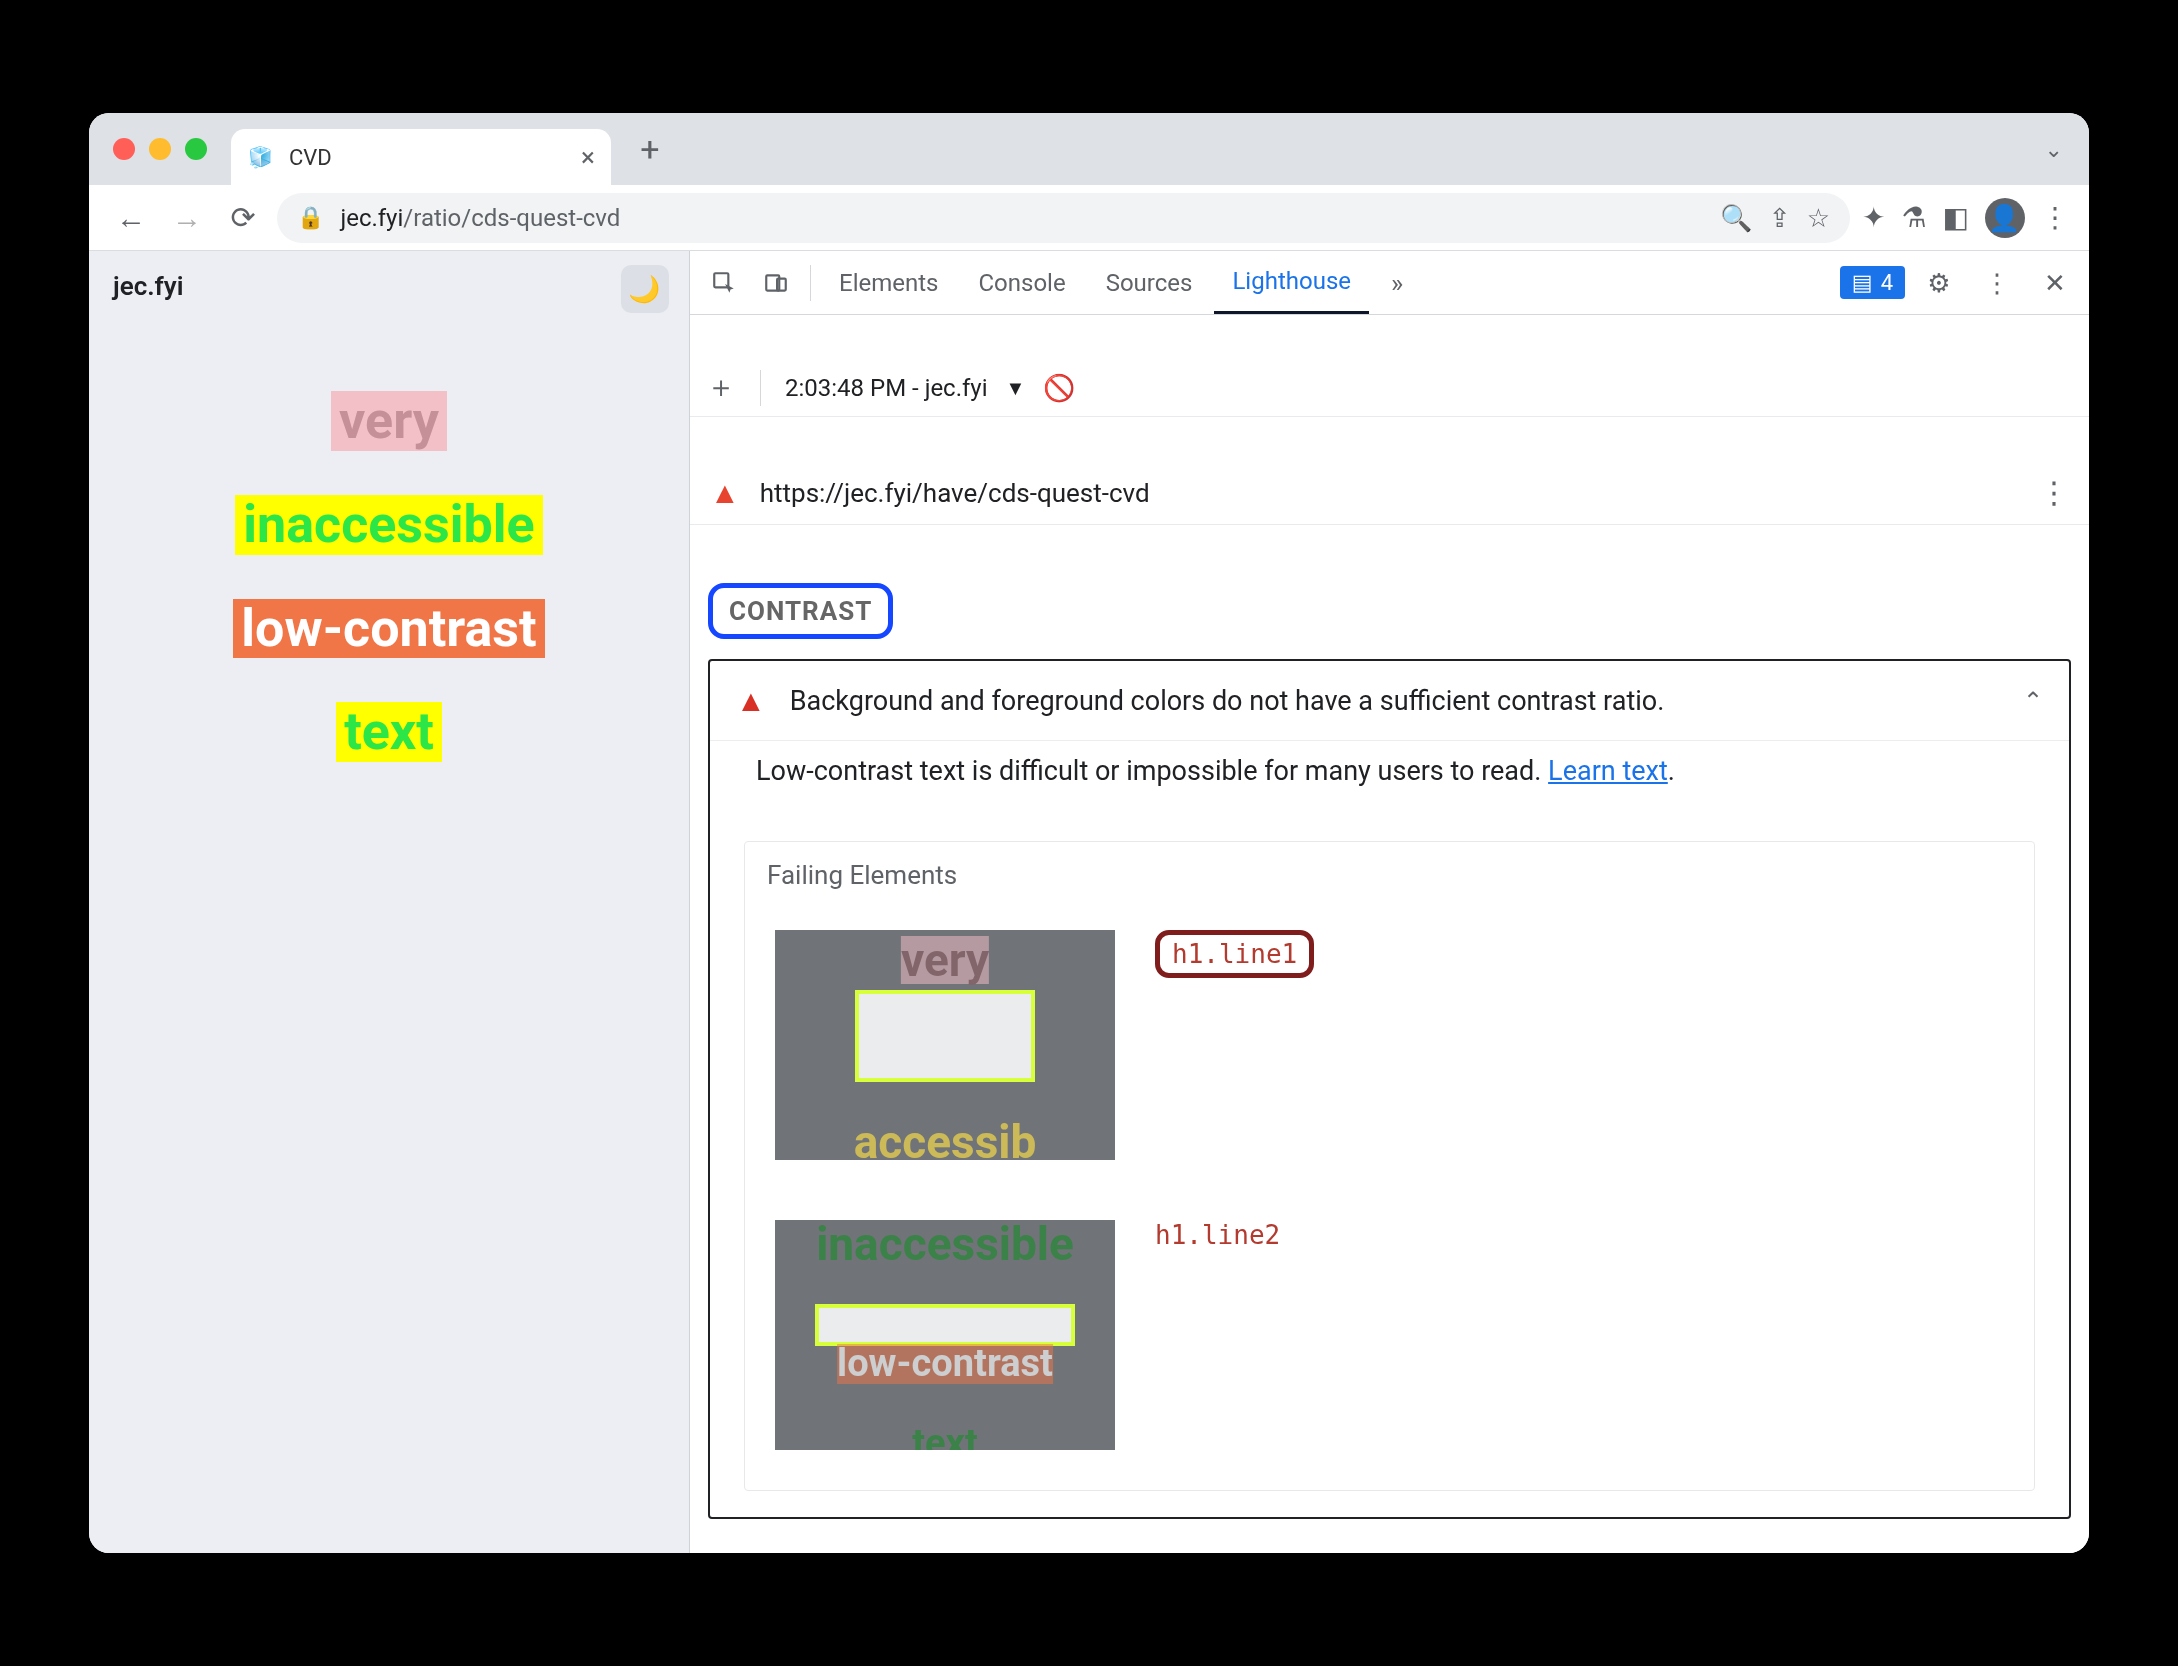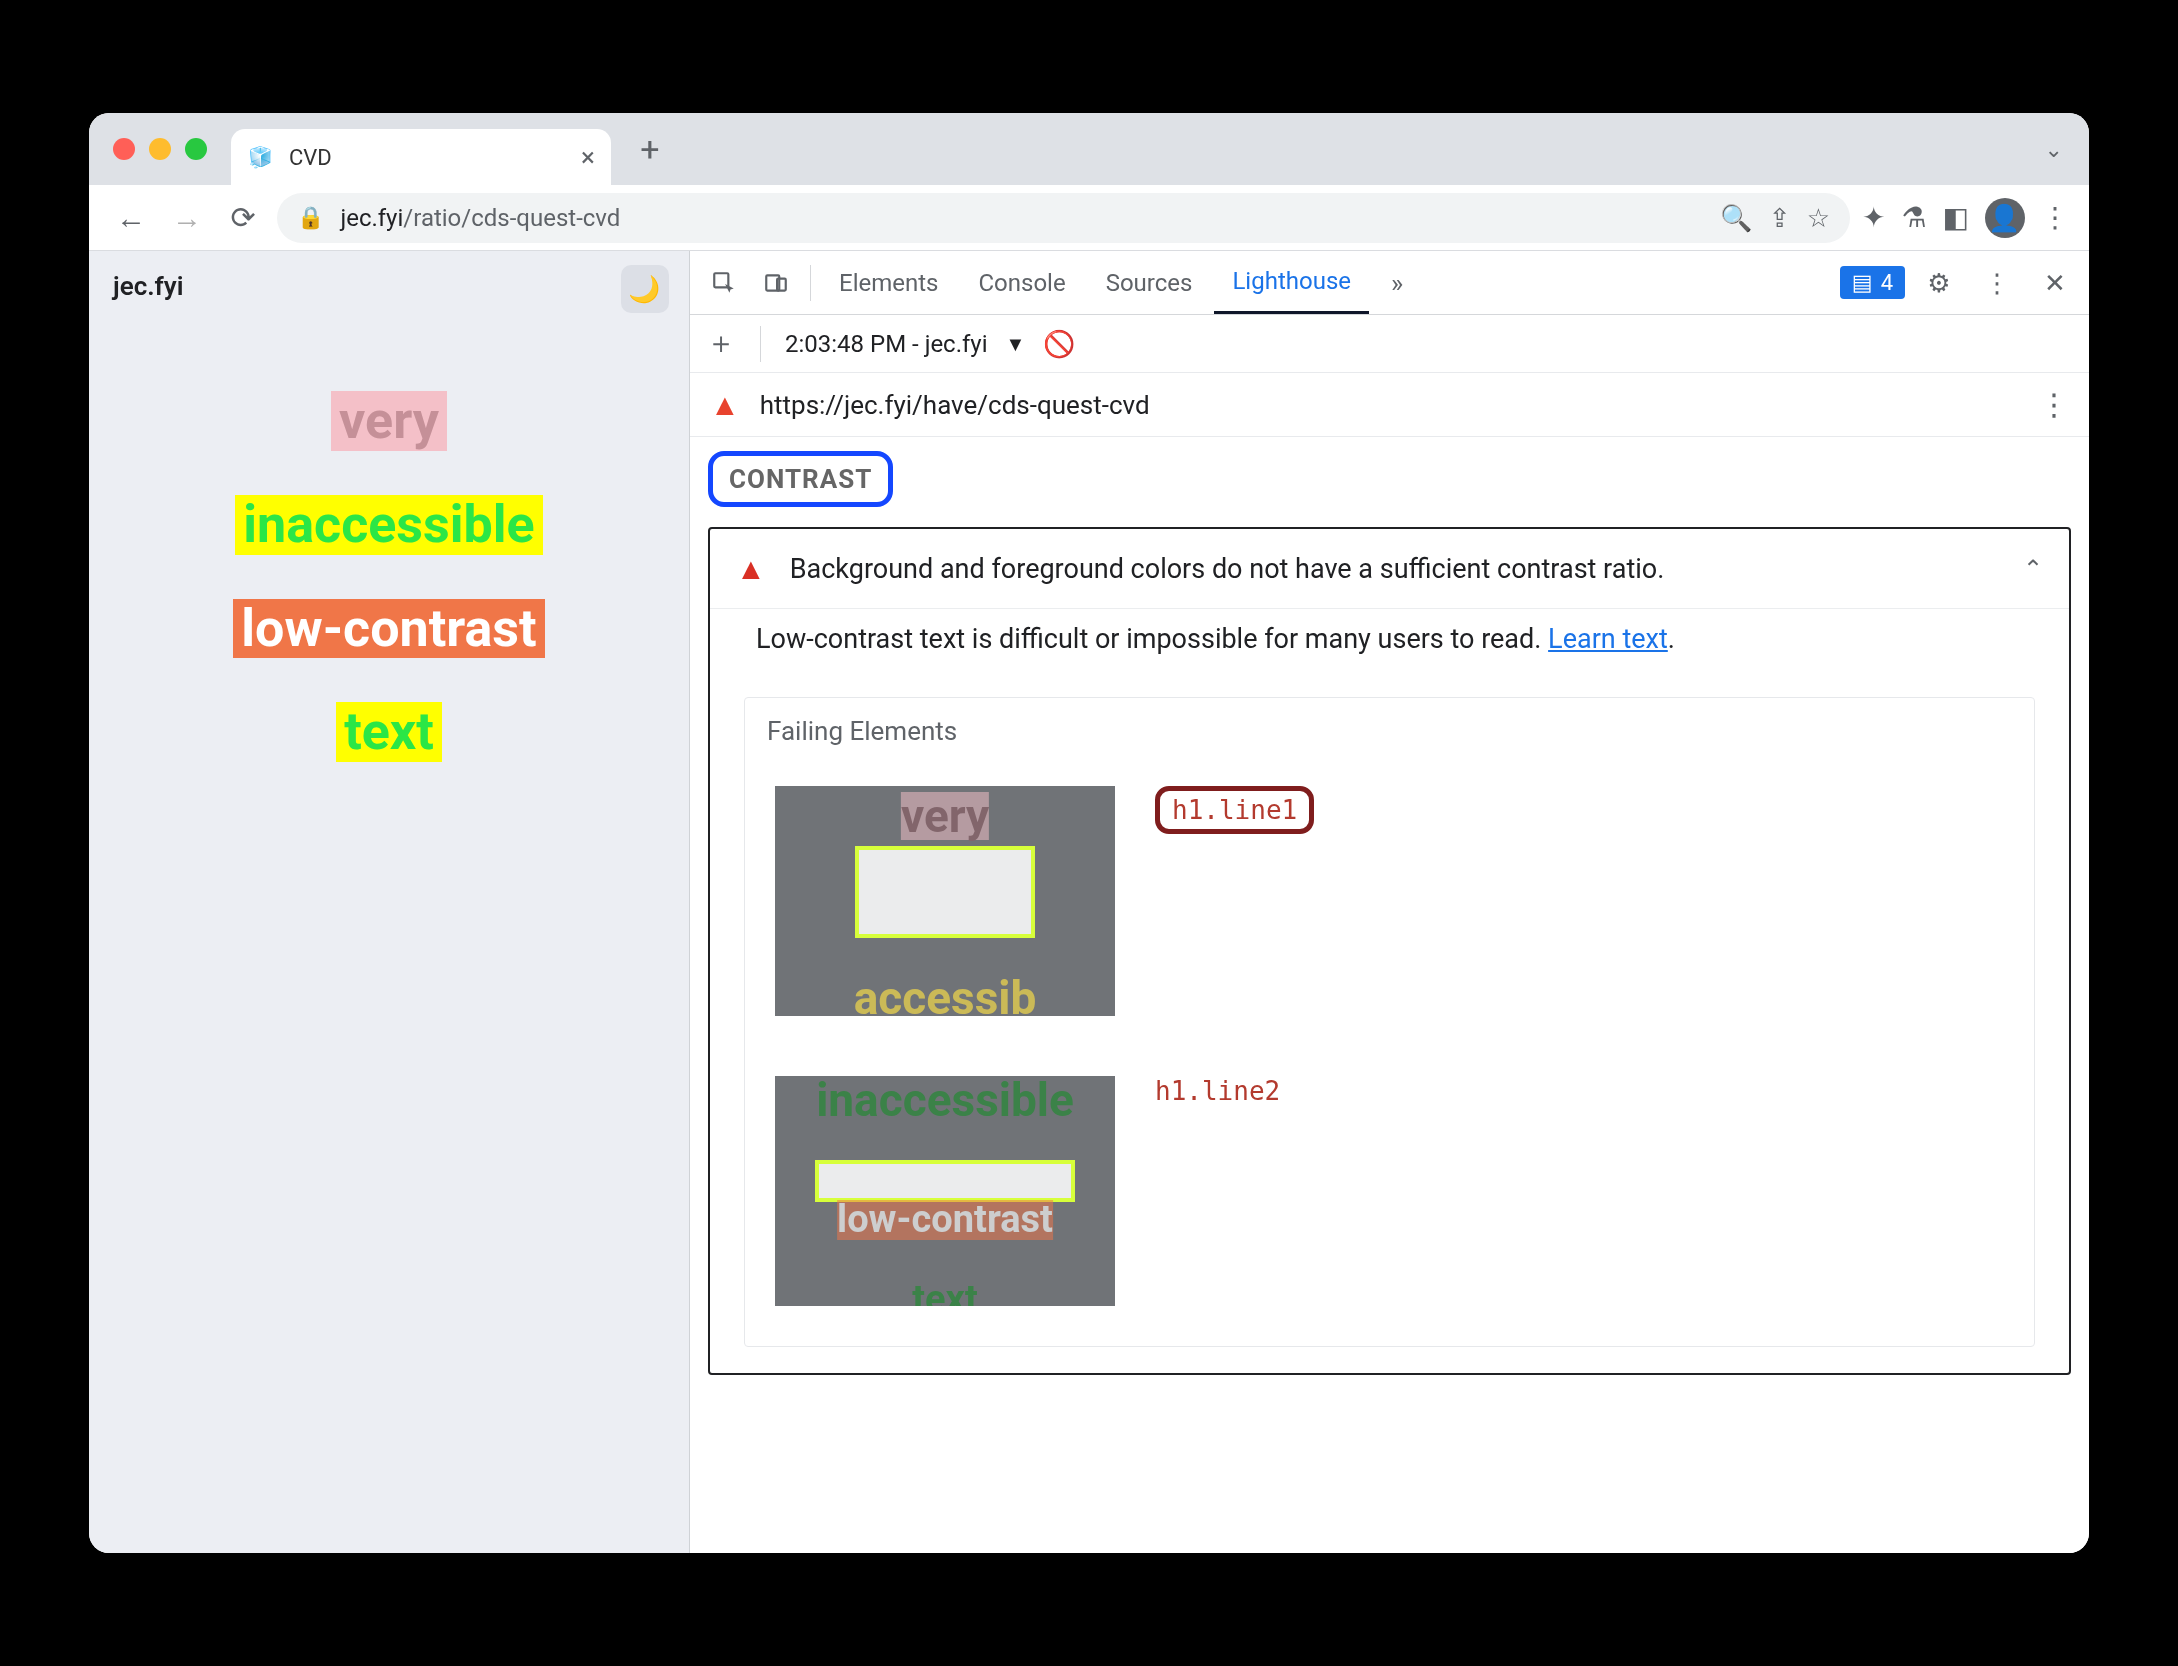--- a/index.html
+++ b/index.html
@@ -88,21 +88,21 @@
   .page-pane .site-name { font-size:26px;font-weight:600;color:#202124;position:absolute;left:24px;top:20px; }
   .page-pane .theme-toggle { position:absolute;top:14px;right:20px;width:48px;height:48px;border-radius:10px;background:#dcdfe6;display:flex;align-items:center;justify-content:center;font-size:26px;cursor:pointer; }
   .demo-stack { margin-top:100px;display:flex;flex-direction:column;align-items:center;gap:44px; }
   .demo-stack span { font-size:52px;font-weight:700;padding:0 8px;line-height:1.15;}
   .l1 { background:#f4c0c8;color:#c59098; }
   .l2 { background:#ffff00;color:#2be646; }
   .l3 { background:#f07648;color:#ffffff; }
   .l4 { background:#ffff00;color:#2be646; }
   
   .devtools {
-    flex:1;display:flex;flex-direction:column;border-left:1px solid #cfd2d6;background:#fff;min-width:0;
+    flex:1;display:flex;flex-direction:column;border-left:1px solid #cfd2d6;background:#fff;min-width:0;gap:44px;
   }
   .dt-tabs {
     height:64px;display:flex;align-items:center;border-bottom:1px solid #d5d7da;padding:0 10px;gap:4px;font-size:24px;color:#5f6368;
   }
   .dt-tabs .dt-ico { width:48px;height:48px;display:flex;align-items:center;justify-content:center;cursor:pointer;border-radius:4px;font-size:26px; }
   .dt-tabs .dt-tab { padding:0 18px;height:100%;display:flex;align-items:center;cursor:pointer; }
   .dt-tabs .dt-tab.active { color:#1a73e8;border-bottom:3px solid #0f172a; }
   .dt-divider { width:1px;height:36px;background:#d5d7da;margin:0 6px; }
   .dt-right { margin-left:auto;display:flex;align-items:center;gap:10px; }
   .issues-badge { background:#1a73e8;color:#fff;padding:4px 12px;border-radius:4px;font-size:22px;display:flex;align-items:center;gap:8px;cursor:pointer; }
@@ -130,21 +130,21 @@
   .audit-header {
     display:flex;align-items:center;padding:22px 26px;gap:24px;font-size:27px;color:#202124;cursor:pointer;
   }
   .warn-tri { color:#d93025;font-size:30px; }
   .audit-header .caret { margin-left:auto;color:#5f6368;font-size:24px; }
   .audit-desc {
     padding:10px 46px 24px;border-top:1px solid #ebedef;font-size:27px;color:#202124;line-height:1.55;
   }
   .audit-desc a { color:#1a73e8;text-decoration:underline;cursor:pointer; }
   .failing-box {
-    margin:12px 34px 26px;border:1px solid #e6e8eb;border-radius:4px;background:#fff;padding:18px 22px 26px;
+    margin:24px 34px 26px;border:1px solid #e6e8eb;border-radius:4px;background:#fff;padding:18px 22px 26px;
   }
   .failing-title { font-size:26px;color:#5f6368;margin-bottom:26px; }
   .fail-row { display:flex;align-items:flex-start;gap:40px;padding:14px 8px; }
   .fail-row + .fail-row { margin-top:32px; }
   .thumb {
     width:340px;height:230px;background:#707377;position:relative;overflow:hidden;
   }
   .thumb .mini { position:absolute;left:50%;transform:translateX(-50%);font-weight:700;opacity:.65;font-size:46px;line-height:1.05;text-align:center;white-space:nowrap;}
   .thumb .hl { position:absolute;border:4px solid #d7ff3a;background:rgba(248,249,250,.9); }
   .selector { font-family:Menlo, Consolas, monospace;font-size:26px;color:#b33a2e; }

